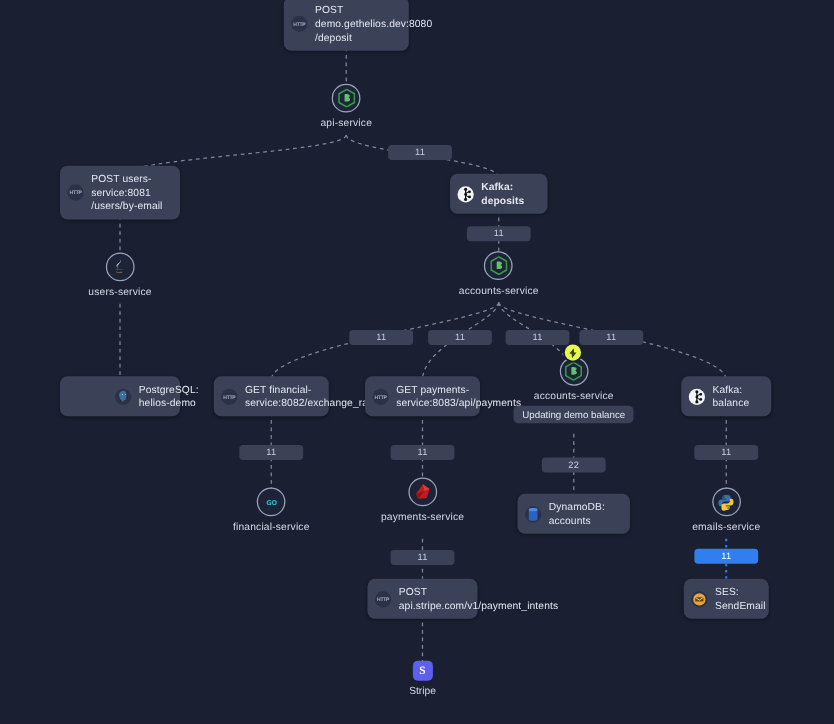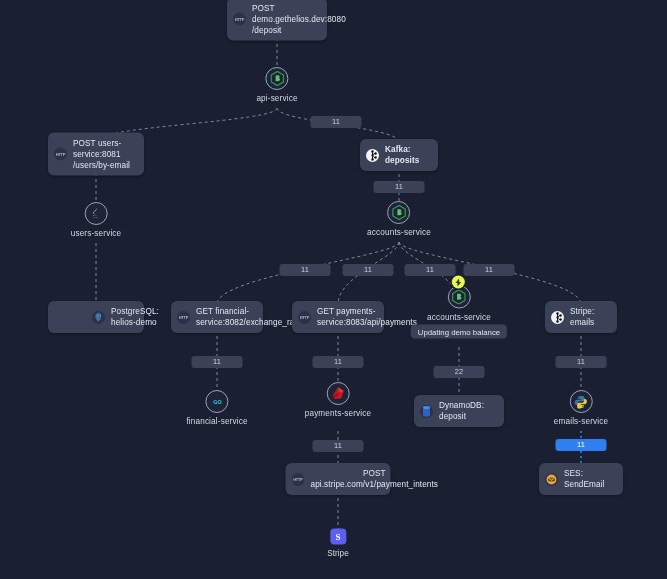--- a/index.html
+++ b/index.html
@@ -281,21 +281,21 @@
               <circle cx="12" cy="15" r="3.1"></circle>
               <circle cx="12" cy="26" r="3.4"></circle>
               <circle cx="20.5" cy="9.5" r="3.2"></circle>
               <circle cx="20.5" cy="20.5" r="3.2"></circle>
               <rect x="10.7" y="4" width="2.6" height="22"></rect>
               <rect x="12" y="12" width="8" height="2.2" transform="rotate(-30 12 13)"></rect>
               <rect x="12" y="16" width="8" height="2.2" transform="rotate(30 12 17)"></rect>
             </g>
           </svg>
         </span>
-        <span class="label">Stripe: emails</span>
+        <span class="label">Kafka: balance</span>
       </div>
       <div class="svc" style="left: 217px; top: 408px;">
         <span class="ring">
           <svg width="16" height="9" viewBox="0 0 30 14">
             <text x="15" y="11" text-anchor="middle" font-family="DejaVu Sans, sans-serif" font-size="10" font-weight="bold" fill="#29b6c9">GO</text>
           </svg>
         </span>
         <span class="cap">financial-service</span>
       </div>
       <div class="svc" style="left: 338px; top: 400px;">
@@ -309,36 +309,36 @@
         <span class="cap">payments-service</span>
       </div>
       <div class="pill" style="left: 459px; top: 411px; width: 90px;">
         <span class="ic ic-dynamo">
           <svg width="9" height="11" viewBox="0 0 18 22">
             <ellipse cx="9" cy="3.4" rx="7" ry="2.7" fill="#3d7fe0"></ellipse>
             <path d="M2 3.4v15.2c0 1.5 3.1 2.7 7 2.7s7-1.2 7-2.7V3.4c0 1.5-3.1 2.7-7 2.7S2 4.9 2 3.4z" fill="#2c63c0"></path>
             <ellipse cx="9" cy="3.4" rx="7" ry="2.7" fill="#4a8ced"></ellipse>
           </svg>
         </span>
-        <span class="label">DynamoDB: deposit</span>
+        <span class="label">DynamoDB: accounts</span>
       </div>
       <div class="svc" style="left: 581px; top: 408px;">
         <span class="ring">
           <svg width="14" height="14" viewBox="0 0 22 22">
             <path d="M11 1.5c-3 0-4.5.9-4.5 2.6v2.3h4.8v.9H4.8c-1.8 0-3.3 1.3-3.3 4.3s1.1 4.2 2.9 4.2h1.7v-2.7c0-2 1.5-3.4 3.5-3.4h4.3c1.6 0 2.8-1.2 2.8-2.8V4.1c0-1.6-1.4-2.6-4.5-2.6zM8.4 3.1c.5 0 .9.4.9.9s-.4.9-.9.9-.9-.4-.9-.9.4-.9.9-.9z" fill="#3a74a8"></path>
             <path d="M11 20.5c3 0 4.5-.9 4.5-2.6v-2.3h-4.8v-.9h6.5c1.8 0 3.3-1.3 3.3-4.3s-1.1-4.2-2.9-4.2h-1.7v2.7c0 2-1.5 3.4-3.5 3.4H8.1c-1.6 0-2.8 1.2-2.8 2.8v3.8c0 1.6 1.4 2.6 4.5 2.6zM13.6 18.9c-.5 0-.9-.4-.9-.9s.4-.9.9-.9.9.4.9.9-.4.9-.9.9z" fill="#f2c83b"></path>
           </svg>
         </span>
         <span class="cap">emails-service</span>
       </div>
-      <div class="pill" style="left: 338px; top: 479px; width: 105px; text-align: center;">
+      <div class="pill" style="left: 338px; top: 479px; width: 88px;">
         <span class="ic ic-http">HTTP</span>
         <span class="label">POST api.stripe.com/v1/payment_intents</span>
       </div>
-      <div class="pill" style="left: 581px; top: 479px; width: 84px;">
+      <div class="pill" style="left: 581px; top: 479px; width: 68px;">
         <span class="ic ic-ses">
           <svg width="11" height="11" viewBox="0 0 20 20">
             <circle cx="10" cy="10" r="9" fill="#e8a33d"></circle>
             <path d="M4 7h12v6H4z" fill="#6b4a12"></path>
             <path d="M4 7l6 4 6-4" fill="none" stroke="#f3d9a8" stroke-width="1.3"></path>
           </svg>
         </span>
         <span class="label">SES: SendEmail</span>
       </div>
       <div class="sqnode" style="left: 338px; top: 543px;">

